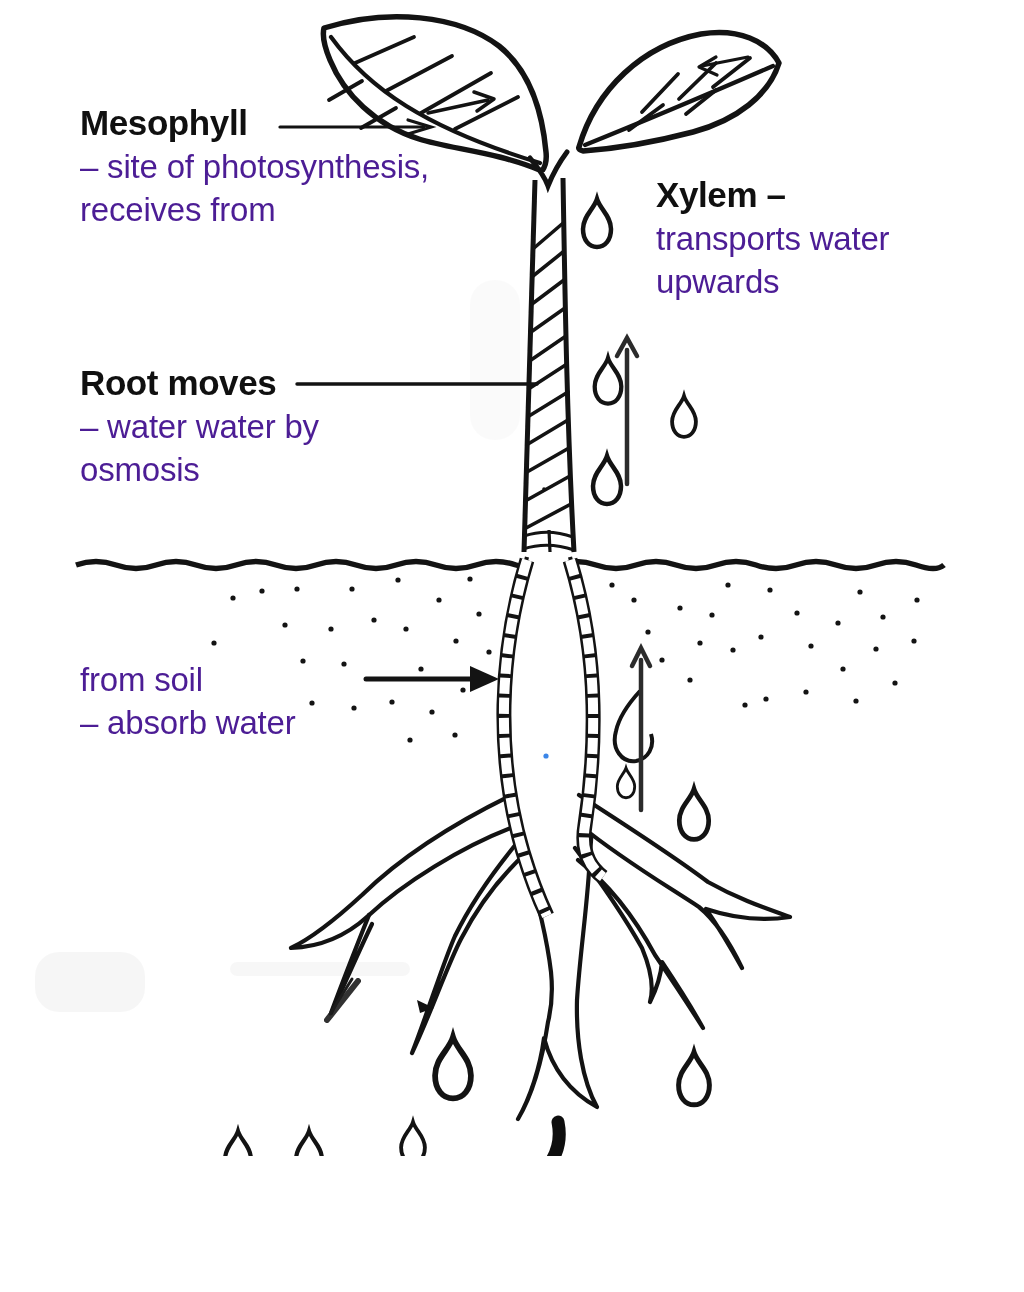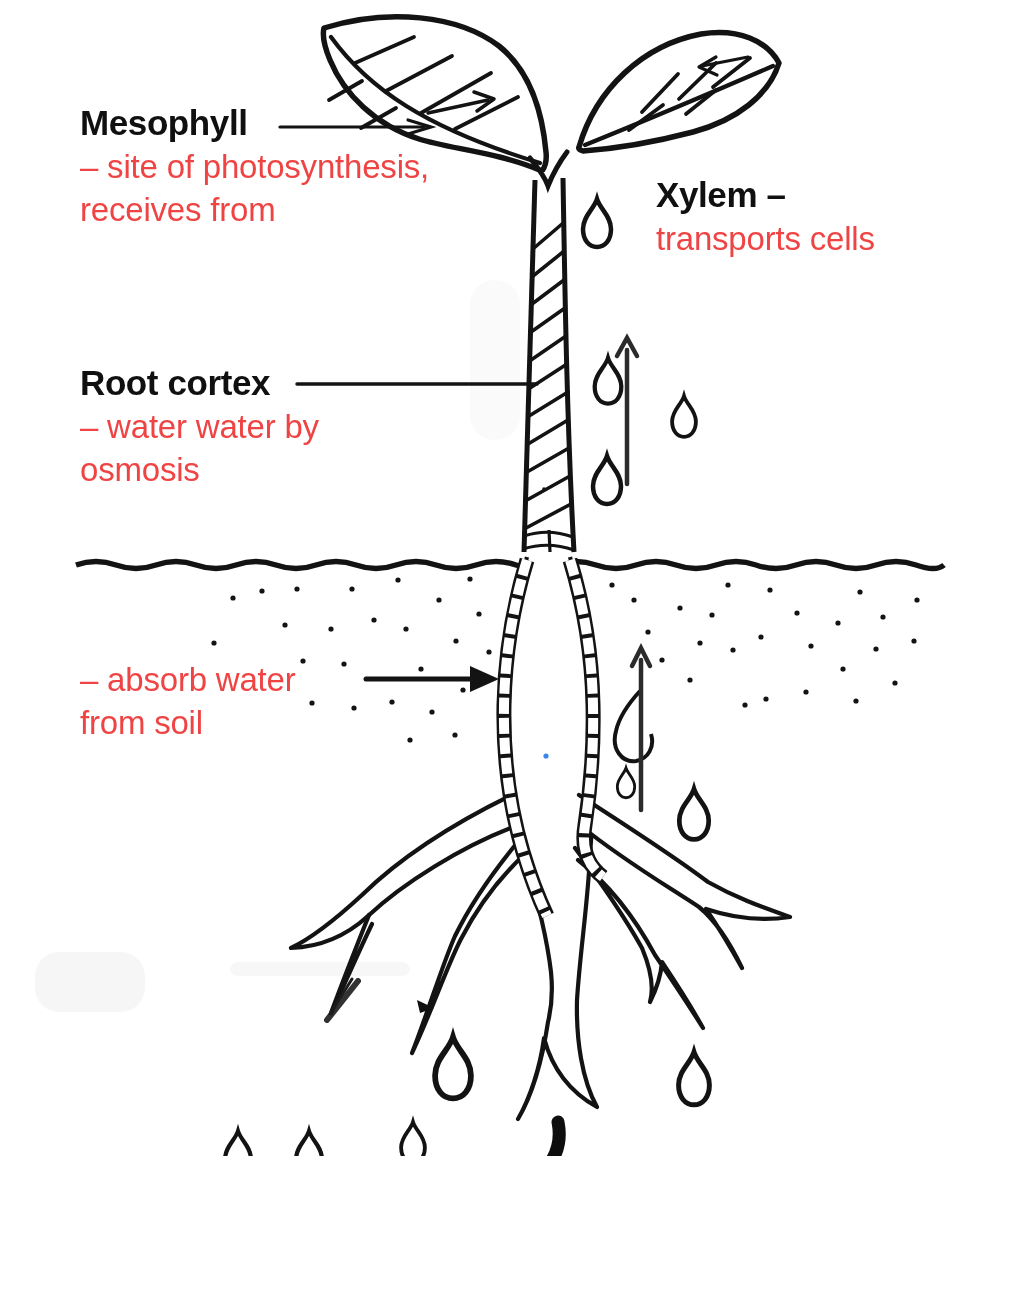--- a/index.html
+++ b/index.html
@@ -3,21 +3,21 @@
 <meta charset="utf-8">
 <style>
   html,body{margin:0;padding:0;background:#ffffff;}
   #stage{
     position:relative;width:1024px;height:1156px;background:#ffffff;
     font-family:"Liberation Sans", sans-serif;color:#141414;overflow:hidden;
   }
   #drawing{position:absolute;left:0;top:0;width:1024px;height:1292px;}
   .label{position:absolute;}
   .lbl-title{font-weight:700;font-size:35px;line-height:44px;letter-spacing:-0.4px;color:#101010;}
-  .lbl-body{font-weight:400;font-size:33px;line-height:43px;letter-spacing:-0.2px;color:#ef4444;}
+  .lbl-body{font-weight:400;font-size:33px;line-height:43px;letter-spacing:-0.2px;color:#4c1d95;}
   .lbl-soil{font-weight:700;font-size:38px;line-height:40px;color:#101010;}
 </style>
 </head>
 <body>
 
 <div id="stage">
 
   <svg id="drawing" viewBox="0 0 1024 1292" xmlns="http://www.w3.org/2000/svg">
     <defs>
       <path id="drop" d="M0,0 C3,10 14,17 14,30 C14,41 8,48 0,48 C-8,48 -14,41 -14,30 C-14,17 -3,10 0,0 Z"></path>
@@ -214,31 +214,32 @@
   </svg>
 
   <div class="label" style="left:80px;top:101px;">
     <div class="lbl-title">Mesophyll</div>
     <div class="lbl-body">– site of photosynthesis,</div>
     <div class="lbl-body">receives from</div>
   </div>
 
   <div class="label" style="left:656px;top:173px;">
     <div class="lbl-title">Xylem –</div>
-    <div class="lbl-body">transports cells</div>
+    <div class="lbl-body">transports water</div>
+    <div class="lbl-body">upwards</div>
   </div>
 
   <div class="label" style="left:80px;top:361px;">
-    <div class="lbl-title">Root cortex</div>
+    <div class="lbl-title">Root moves</div>
     <div class="lbl-body">– water water by</div>
     <div class="lbl-body">osmosis</div>
   </div>
 
   <div class="label" style="left:80px;top:658px;">
+    <div class="lbl-body">from soil</div>
     <div class="lbl-body">– absorb water</div>
-    <div class="lbl-body">from soil</div>
   </div>
 
   <div class="label" style="left:241px;top:1240px;">
     <div class="lbl-soil">Soil</div>
   </div>
 
 </div>
 
 </body></html>

